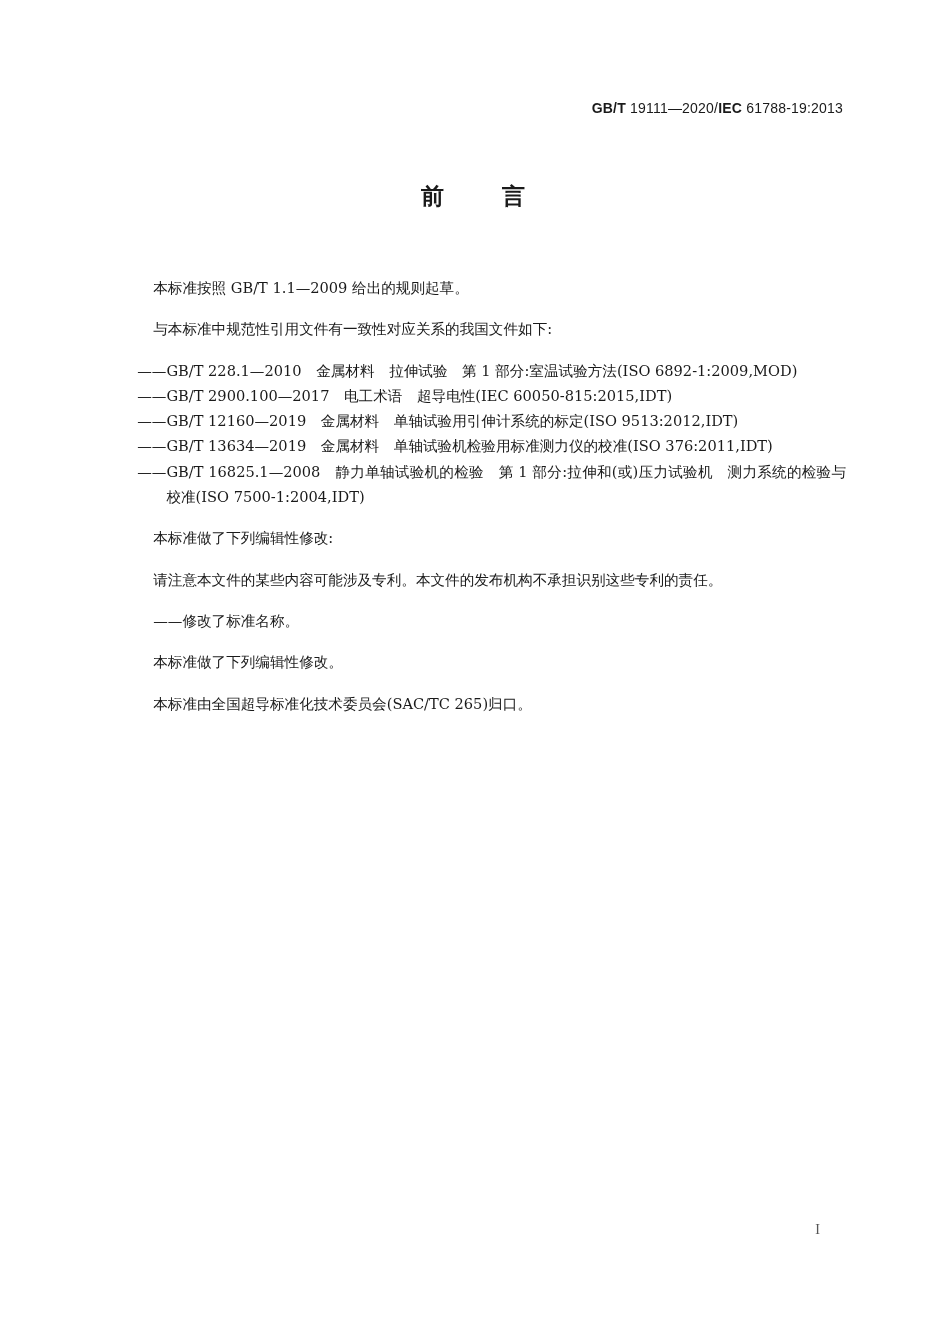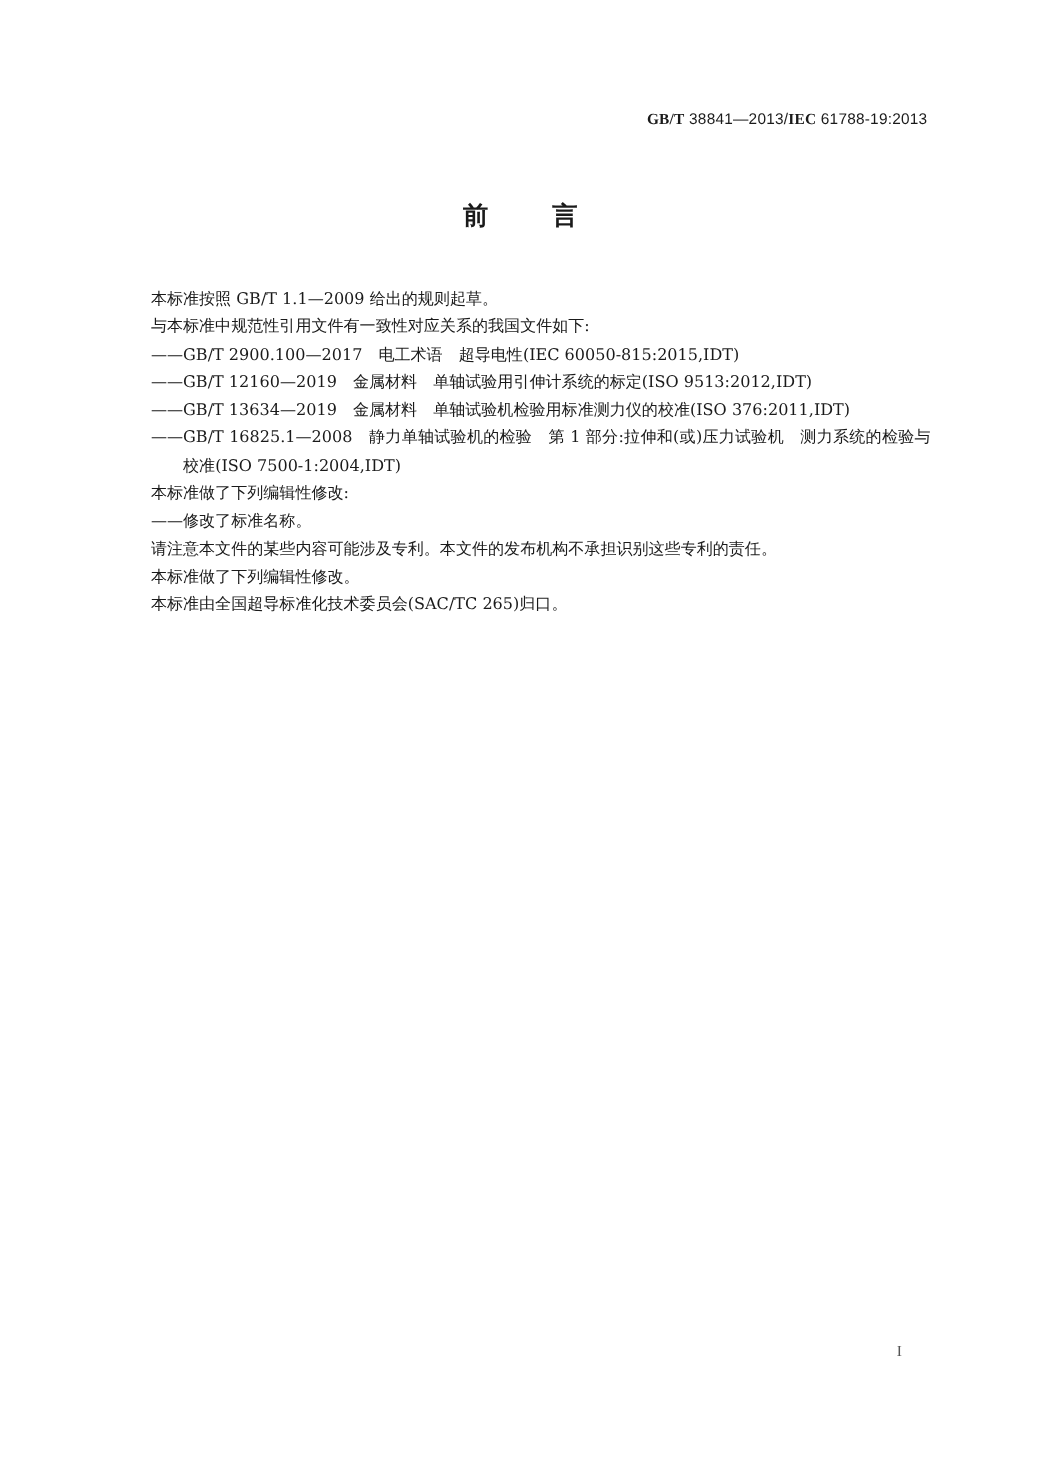--- a/index.html
+++ b/index.html
@@ -6,58 +6,59 @@
   body {
     width: 950px; height: 1344px; position: relative; overflow: hidden;
     font-family: "DejaVu Serif", "Liberation Serif", serif;
     color: #1a1a1a;
   }
   .header {
     position: absolute; top: 100px; right: 107px;
     font-size: 14px; letter-spacing: 0.2px;
     font-family: "Liberation Sans", "DejaVu Sans", sans-serif;
   }
-  .header .bold { font-weight: bold; font-family: Liberation Serif, serif; }
+  .header .bold { font-weight: bold; font-family: Liberation Sans, sans-serif; }
   .title {
     position: absolute; top: 181px; left: 0; width: 946px; text-align: center;
     font-size: 23px; font-weight: bold;
     font-family: "DejaVu Sans", sans-serif;
   }
   .title span { display: inline-block; }
   .title .gap { width: 58px; }
   .content {
     position: absolute; top: 259px; left: 108px; width: 738px;
     font-size: 14.6px; line-height: 25.3px;
   }
-  .p { text-indent: 2em; margin: 0; text-align: justify; }
+  .p { text-indent: 2em; margin: 16px; text-align: justify; }
   .item { margin: 0; padding-left: 4em; text-indent: -2em; text-align: justify; }
   .sub { font-size: 9px; vertical-align: -2px; }
   .pageno {
     position: absolute; top: 1222px; right: 130px;
     font-size: 14px; font-family: "Liberation Serif", serif; color: #555;
   }
 </style>
 </head>
 <body>
 
 <div class="header">
-  <span class="bold">GB/T</span><span> 38841—2013/</span><span class="bold">IEC</span><span> 61788-19:2013</span>
+  <span class="bold">GB/T</span><span> 19111—2020/</span><span class="bold">IEC</span><span> 61788-19:2013</span>
 </div>
 
 <div class="title">
   <span>前</span><span class="gap"></span><span>言</span>
 </div>
 
 <div class="content">
   <p class="p">本标准按照 GB/T 1.1—2009 给出的规则起草。</p>
   <p class="p">与本标准中规范性引用文件有一致性对应关系的我国文件如下:</p>
+  <p class="item">——GB/T 228.1—2010　金属材料　拉伸试验　第 1 部分:室温试验方法(ISO 6892-1:2009,MOD)</p>
   <p class="item">——GB/T 2900.100—2017　电工术语　超导电性(IEC 60050-815:2015,IDT)</p>
   <p class="item">——GB/T 12160—2019　金属材料　单轴试验用引伸计系统的标定(ISO 9513:2012,IDT)</p>
   <p class="item">——GB/T 13634—2019　金属材料　单轴试验机检验用标准测力仪的校准(ISO 376:2011,IDT)</p>
   <p class="item">——GB/T 16825.1—2008　静力单轴试验机的检验　第 1 部分:拉伸和(或)压力试验机　测力系统的检验与校准(ISO 7500-1:2004,IDT)</p>
   <p class="p">本标准做了下列编辑性修改:</p>
+  <p class="p">请注意本文件的某些内容可能涉及专利。本文件的发布机构不承担识别这些专利的责任。</p>
   <p class="p">——修改了标准名称。</p>
-  <p class="p">请注意本文件的某些内容可能涉及专利。本文件的发布机构不承担识别这些专利的责任。</p>
   <p class="p">本标准做了下列编辑性修改。</p>
   <p class="p">本标准由全国超导标准化技术委员会(SAC/TC 265)归口。</p>
 </div>
 
 <div class="pageno">I</div>
 
 </body></html>

